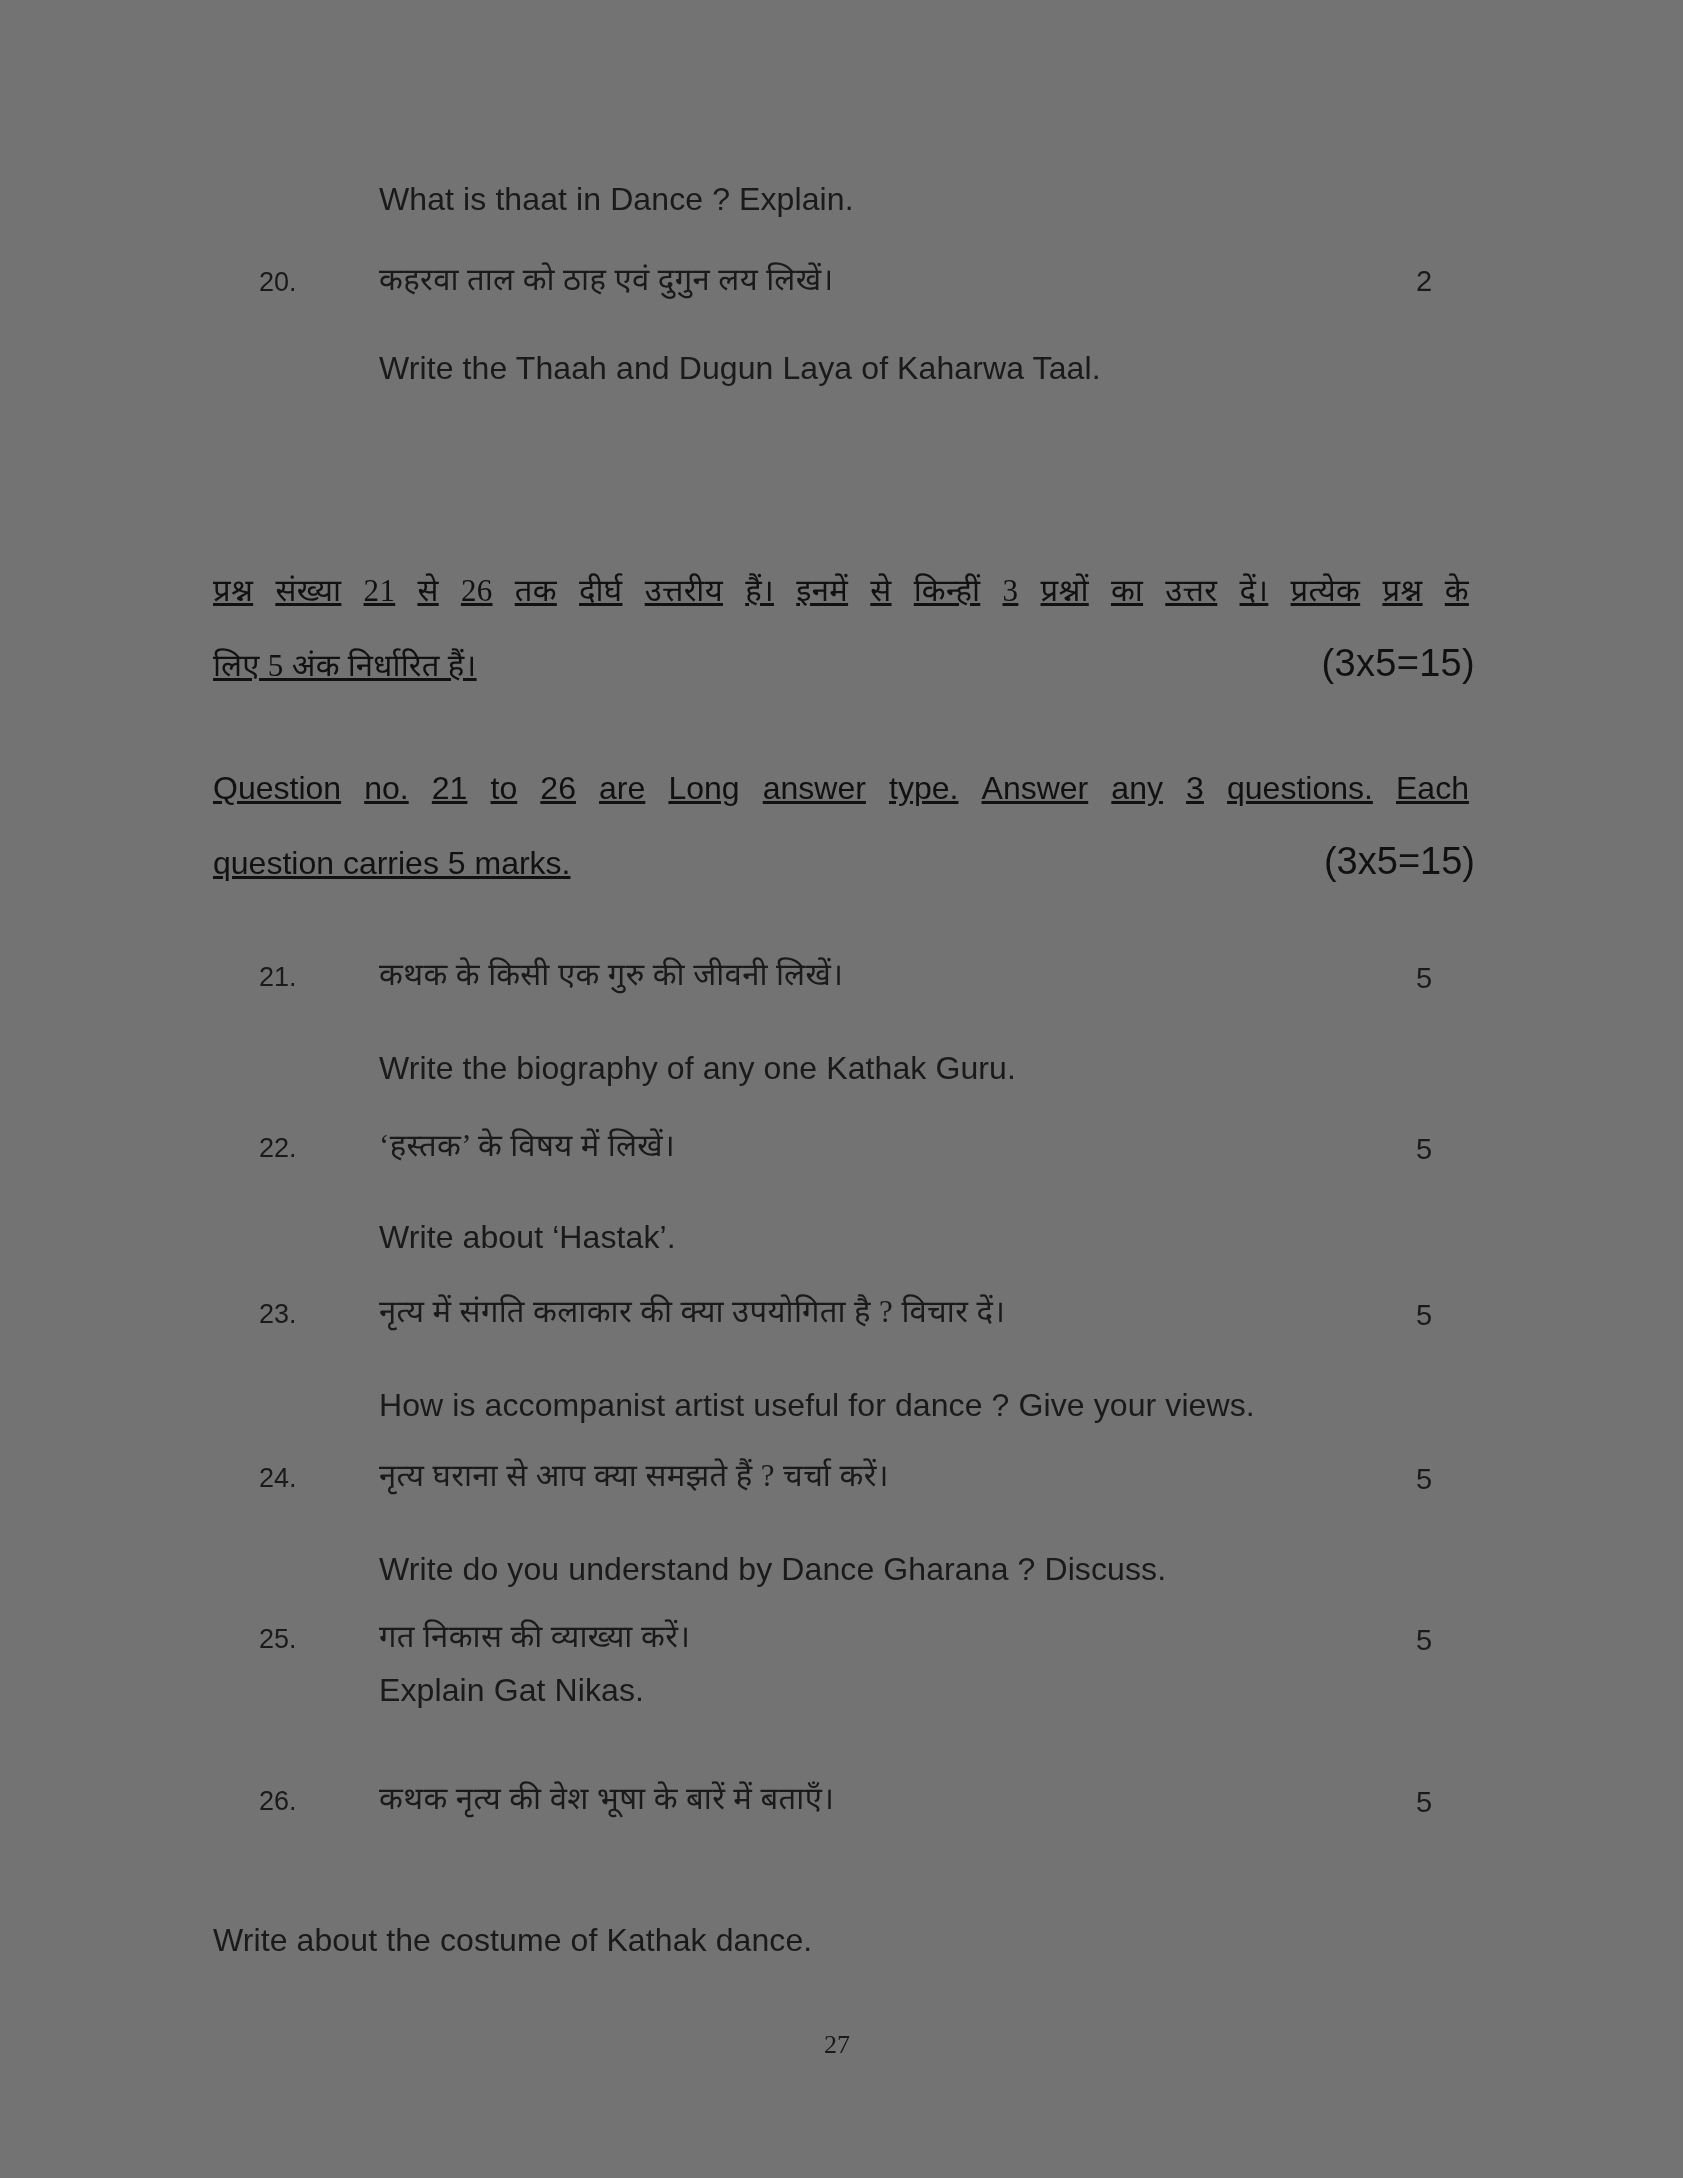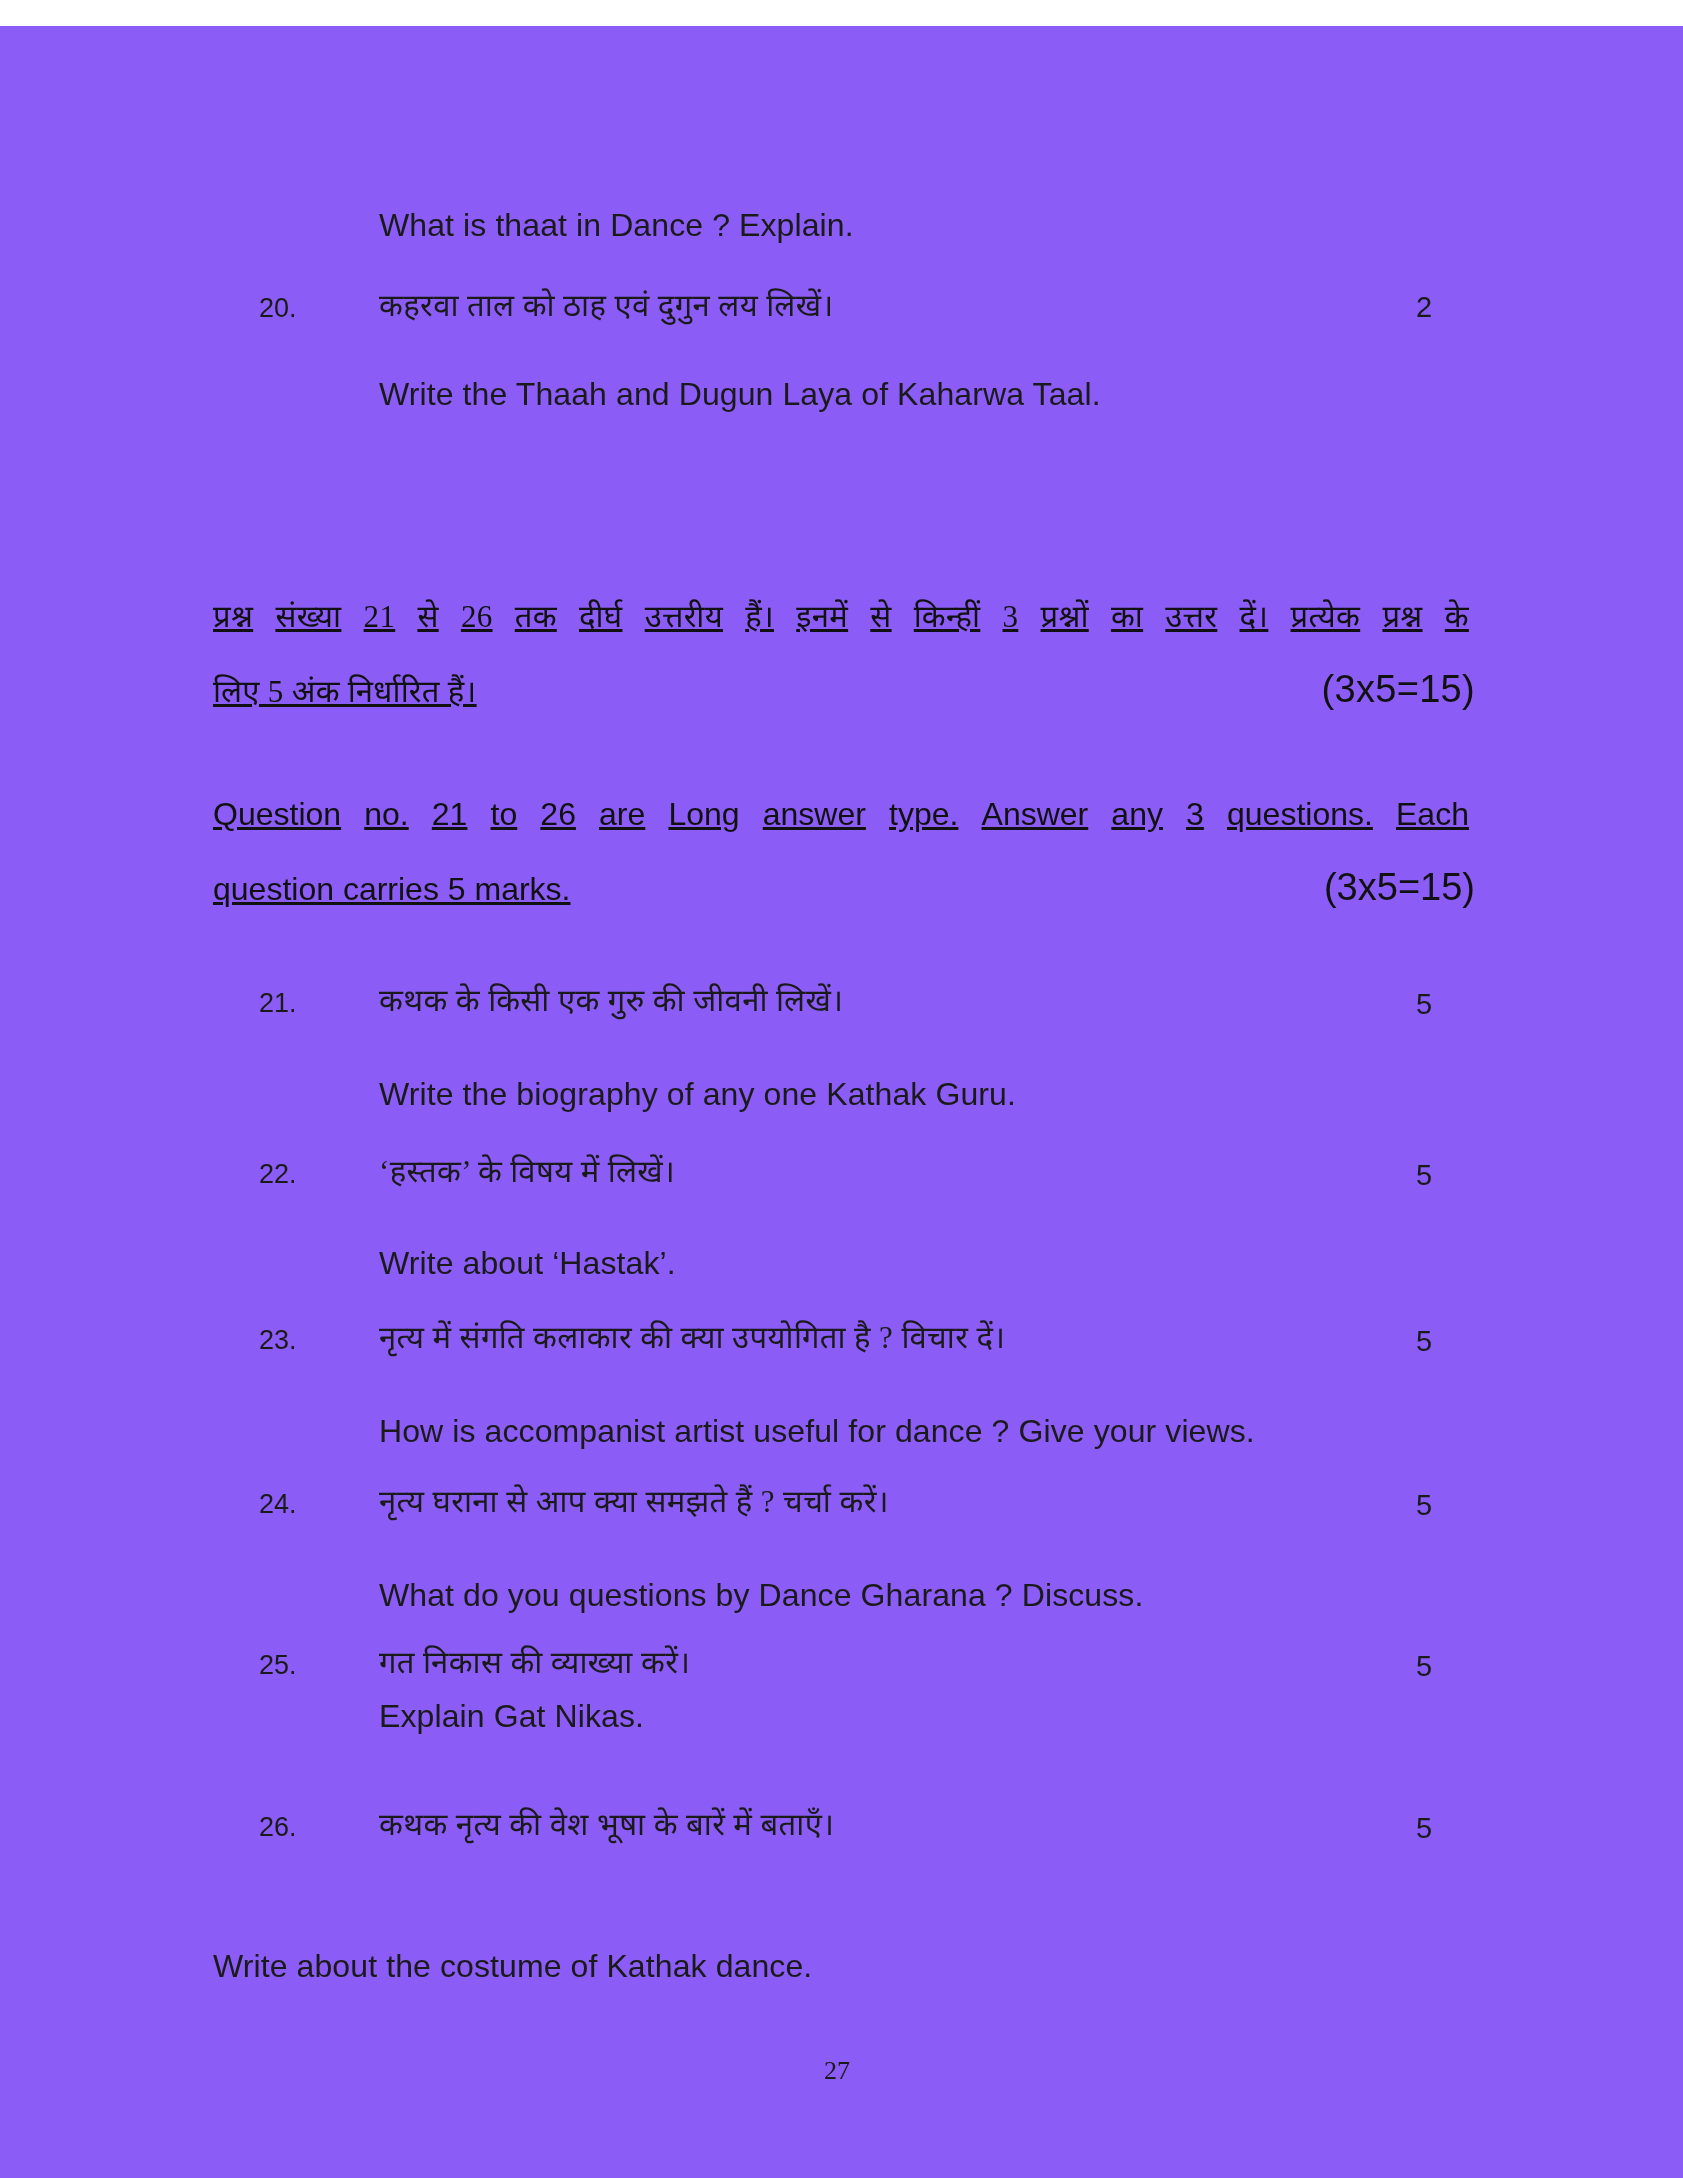--- a/index.html
+++ b/index.html
@@ -12,22 +12,21 @@
     height: 2178px;
     position: relative;
     font-family: "Liberation Sans", sans-serif;
     color: #111111;
     overflow: hidden;
   }
 
   .page {
     position: absolute;
     inset: 0;
-    background: #8b5cf6;
-    margin-top: 26px;
+    background: #737373;
   }
 
   
   .line {
     position: absolute;
     white-space: nowrap;
     font-size: 31px;
     line-height: 1.2;
     color: #1a1a1a;
     letter-spacing: 0.1px;
@@ -207,21 +206,21 @@
       <div class="qnum" style="left: 259px; top: 1133px;">22.</div>
       <div class="line hindi" style="left: 379px; top: 1127px;">‘हस्तक’ के विषय में लिखें।</div>
       <div class="line eng" style="left: 379px; top: 1218px;">Write about ‘Hastak’.</div>
       <div class="marks" style="left: 1404px; top: 1133px;">5</div>
       <div class="qnum" style="left: 259px; top: 1299px;">23.</div>
       <div class="line hindi" style="left: 379px; top: 1293px;">नृत्य में संगति कलाकार की क्या उपयोगिता है ? विचार दें।</div>
       <div class="line eng" style="left: 379px; top: 1386px;">How is accompanist artist useful for dance ? Give your views.</div>
       <div class="marks" style="left: 1404px; top: 1299px;">5</div>
       <div class="qnum" style="left: 259px; top: 1463px;">24.</div>
       <div class="line hindi" style="left: 379px; top: 1457px;">नृत्य घराना से आप क्या समझते हैं ? चर्चा करें।</div>
-      <div class="line eng" style="left: 379px; top: 1550px;">What do you questions by Dance Gharana ? Discuss.</div>
+      <div class="line eng" style="left: 379px; top: 1550px;">Write do you understand by Dance Gharana ? Discuss.</div>
       <div class="marks" style="left: 1404px; top: 1463px;">5</div>
       <div class="qnum" style="left: 259px; top: 1624px;">25.</div>
       <div class="line hindi" style="left: 379px; top: 1618px;">गत निकास की व्याख्या करें।</div>
       <div class="line eng" style="left: 379px; top: 1671px;">Explain Gat Nikas.</div>
       <div class="marks" style="left: 1404px; top: 1624px;">5</div>
       <div class="qnum" style="left: 259px; top: 1786px;">26.</div>
       <div class="line hindi" style="left: 379px; top: 1780px;">कथक नृत्य की वेश भूषा के बारें में बताएँ।</div>
       <div class="line eng" style="left: 213px; top: 1921px;">Write about the costume of Kathak dance.</div>
       <div class="marks" style="left: 1404px; top: 1786px;">5</div>
     </div>

